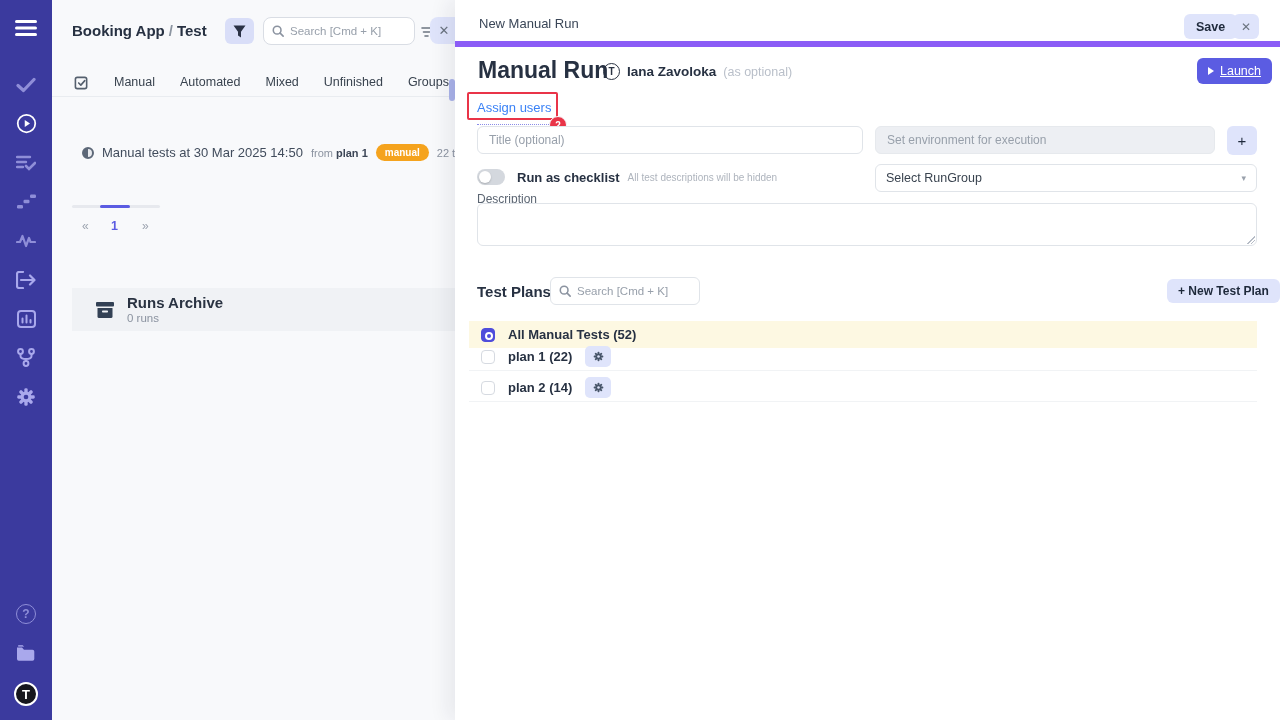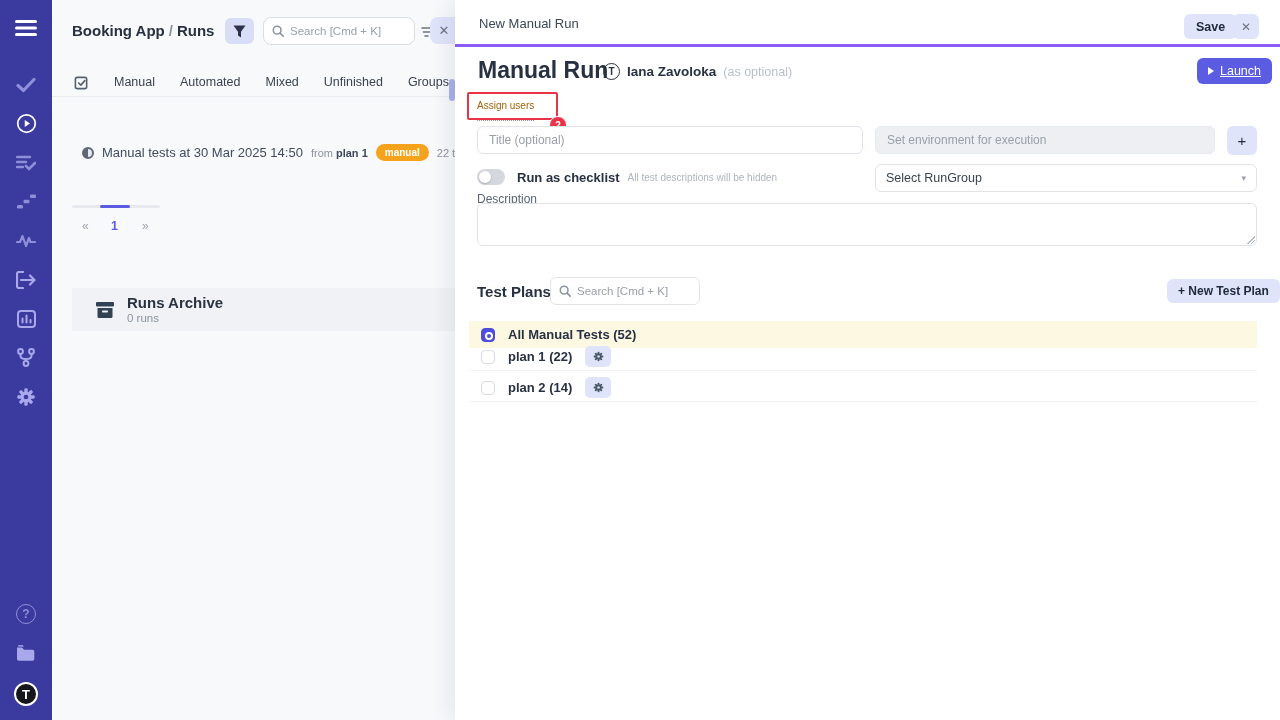--- a/index.html
+++ b/index.html
@@ -60,42 +60,42 @@
 
   .archive { position:absolute; left:20px; top:288px; width:383px; height:43px; background:#f0f2f5;
              display:flex; align-items:center; padding-left:23px; gap:12px; cursor:pointer; }
   .archive-icon { color:#334155; display:flex; }
   .archive-title { font-size:15px; font-weight:bold; color:#2a3342; line-height:1.1; }
   .archive-count { font-size:11.5px; color:#8b93a0; }
 
   
   .right-panel { position:absolute; left:455px; top:0; width:825px; height:720px; background:#fff;
                  box-shadow:-8px 0 18px rgba(30,35,60,0.07); }
-  .rp-header { position:absolute; left:0; top:0; width:100%; height:47px; border-bottom:3px solid #8b5cf6;text-decoration:underline; }
+  .rp-header { position:absolute; left:0; top:0; width:100%; height:47px; border-bottom:6px solid #8b5cf6;text-decoration:underline; }
   .rp-header-title { position:absolute; left:24px; top:16px; font-size:13px; color:#3a4657; }
   .save-btn { position:absolute; left:729px; top:14px; height:25px; padding:0 12px; background:#dfe4fb;
               border:none; border-radius:6px; font-size:12.5px; font-weight:bold; color:#1e293b;
               font-family:"Liberation Sans", sans-serif; cursor:pointer; }
   .rp-close { position:absolute; left:778px; top:14px; width:26px; height:25px; background:#dfe4fb;
               border:none; border-radius:6px; font-size:12px; color:#6b7480; cursor:pointer; }
 
   .rp-title { position:absolute; left:23px; top:57px; font-size:23px; font-weight:bold; color:#273142; }
   .owner-wrap { position:absolute; left:148px; top:63px; display:flex; align-items:center; gap:7px; }
   .owner-avatar { width:17px; height:17px; border:1.6px solid #2a3342; border-radius:50%;
                   display:flex; align-items:center; justify-content:center;
                   font-size:10px; font-weight:bold; color:#2a3342; }
   .owner-name { font-size:13.5px; font-weight:bold; color:#273142; }
   .owner-role { font-size:12.5px; color:#b9bfc9; }
   .launch-btn { position:absolute; left:742px; top:58px; height:26px; padding:0 11px; background:#5b5ce2;
                 border:none; border-radius:6px; color:#fff; font-size:12.5px;
                 font-family:"Liberation Sans", sans-serif; cursor:pointer;
                 display:flex; align-items:center; gap:6px;text-decoration:underline; }
   .launch-play { width:0; height:0; border-left:6px solid #fff; border-top:4px solid transparent; border-bottom:4px solid transparent; }
 
-  .assign-link { position:absolute; left:22px; top:100px; font-size:10px; color:#a16207; cursor:pointer;
+  .assign-link { position:absolute; left:22px; top:100px; font-size:13px; color:#3b82f6; cursor:pointer;
                  border-bottom:1px dotted #8a8ce8; padding-bottom:9px; }
   .anno-box { position:absolute; left:12px; top:92px; width:91px; height:28px;
               border:2.5px solid #e93448; border-radius:2px; pointer-events:none; }
   .anno-badge { position:absolute; left:94px; top:116px; width:18px; height:18px; background:#e93448;
                 border-radius:50%; color:#fff; font-size:10px; font-weight:bold;
                 display:flex; align-items:center; justify-content:center; border:1.5px solid #f8f9fb; }
 
   .text-input { border:1px solid #e0e4e9; border-radius:6px; height:28px; padding:0 11px; font-size:12px;
                 color:#394250; font-family:"Liberation Sans", sans-serif; outline:none; background:#fff; }
   .text-input::placeholder { color:#98a0ab; }
@@ -232,21 +232,21 @@
       </svg>
   </div>
   <div class="sb-logo">
       <span>T</span>
     </div>
 </aside>
 
 <section class="left-panel">
   <div class="lp-header">
     <div class="breadcrumb">
-      <span>Booking App</span><span class="sep">/</span><span>Runs</span>
+      <span>Booking App</span><span class="sep">/</span><span>Test</span>
     </div>
     <button class="filter-btn">
       <span style="display:flex">
         <svg width="13" height="13" viewBox="0 0 13 13" fill="#2b3246">
             <path d="M0.5 0.5h12L8 6.8v5.7L5 10.5V6.8z"></path>
           </svg>
       </span>
     </button>
     <div class="search-box">
       <span style="display:flex">

